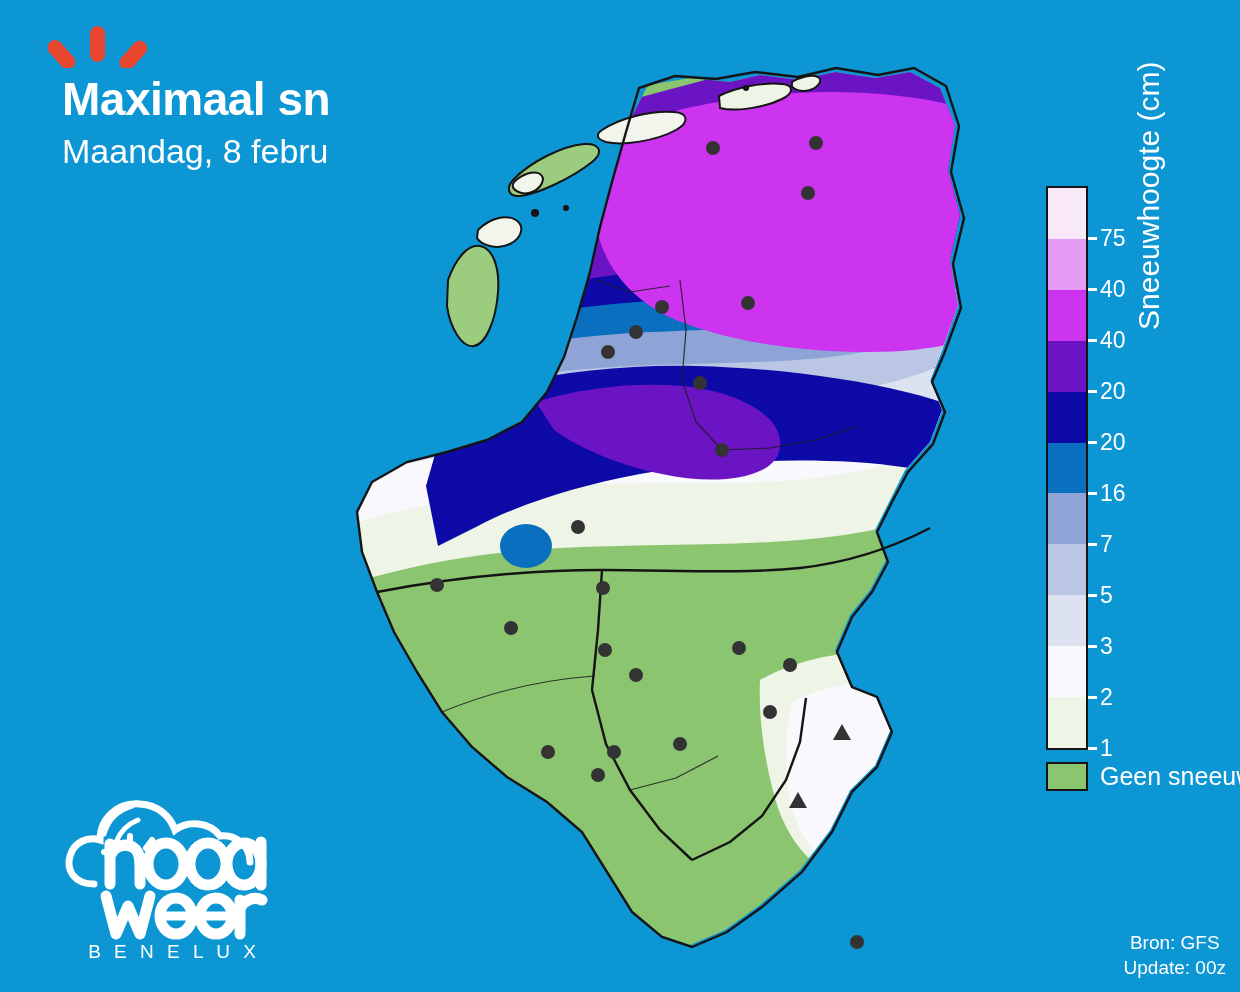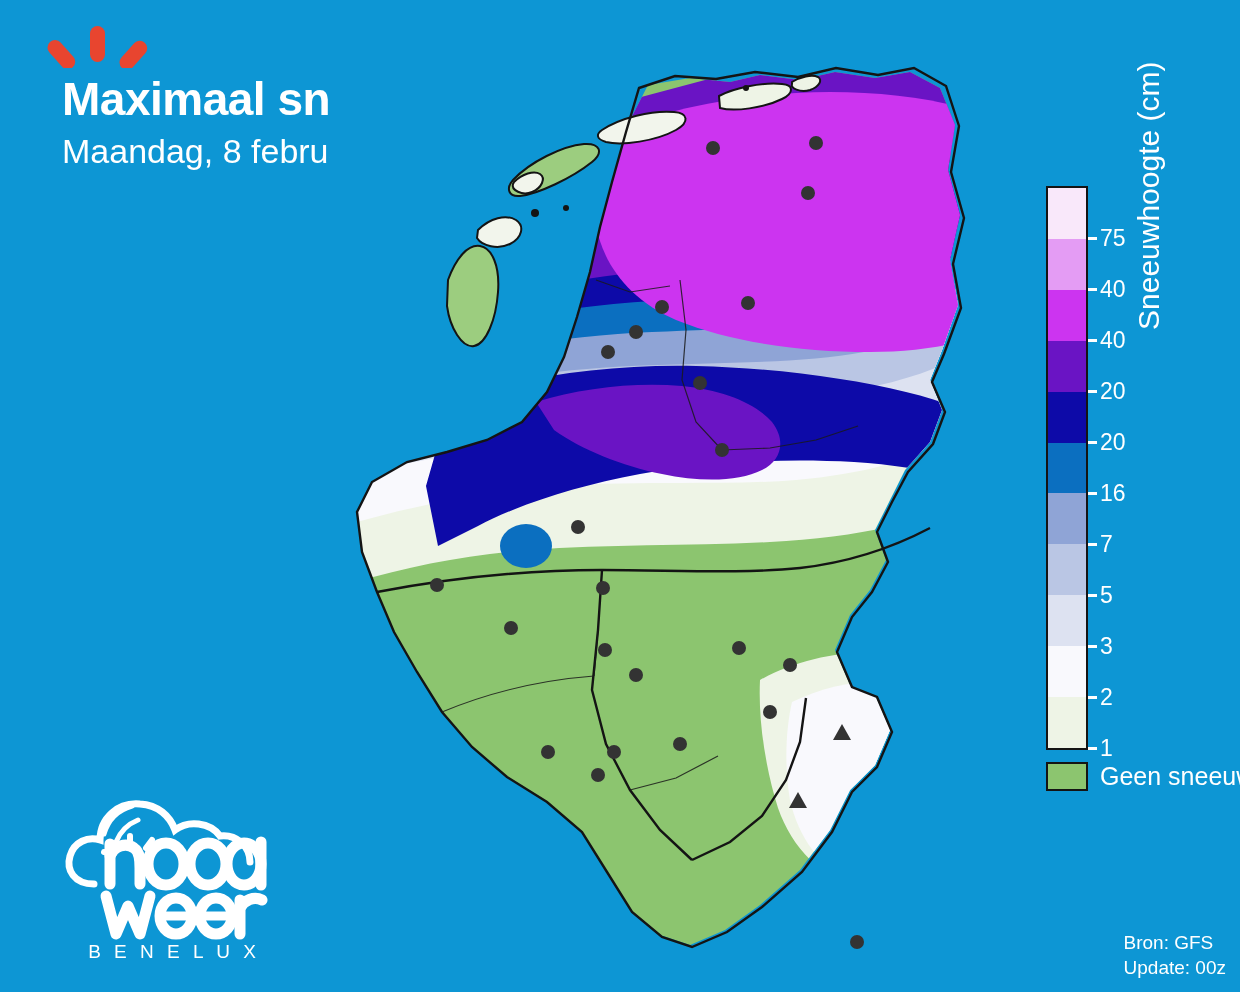--- a/index.html
+++ b/index.html
@@ -48,21 +48,21 @@
     color:#ffffff;font-size:30px;white-space:nowrap;
     transform:rotate(-90deg);transform-origin:left top;
   }
   #nosnow{position:absolute;left:1046px;top:762px;display:flex;align-items:center;}
   #nosnow-swatch{
     width:42px;height:29px;background:#8cc56f;border:2px solid #141414;box-sizing:border-box;
   }
   #nosnow-label{color:#ffffff;font-size:25px;margin-left:12px;white-space:nowrap;}
 
   
-  #source{position:absolute;right:14px;bottom:12px;text-align:left;}
+  #source{position:absolute;right:14px;bottom:12px;text-align:center;}
   #source div{color:#ffffff;font-size:19px;line-height:25px;white-space:nowrap;}
 
   
   #logo{position:absolute;left:58px;top:784px;width:230px;height:180px;}
 </style>
 </head>
 <body style="background: rgb(13, 150, 212);">
 
 <div class="stage">
 

